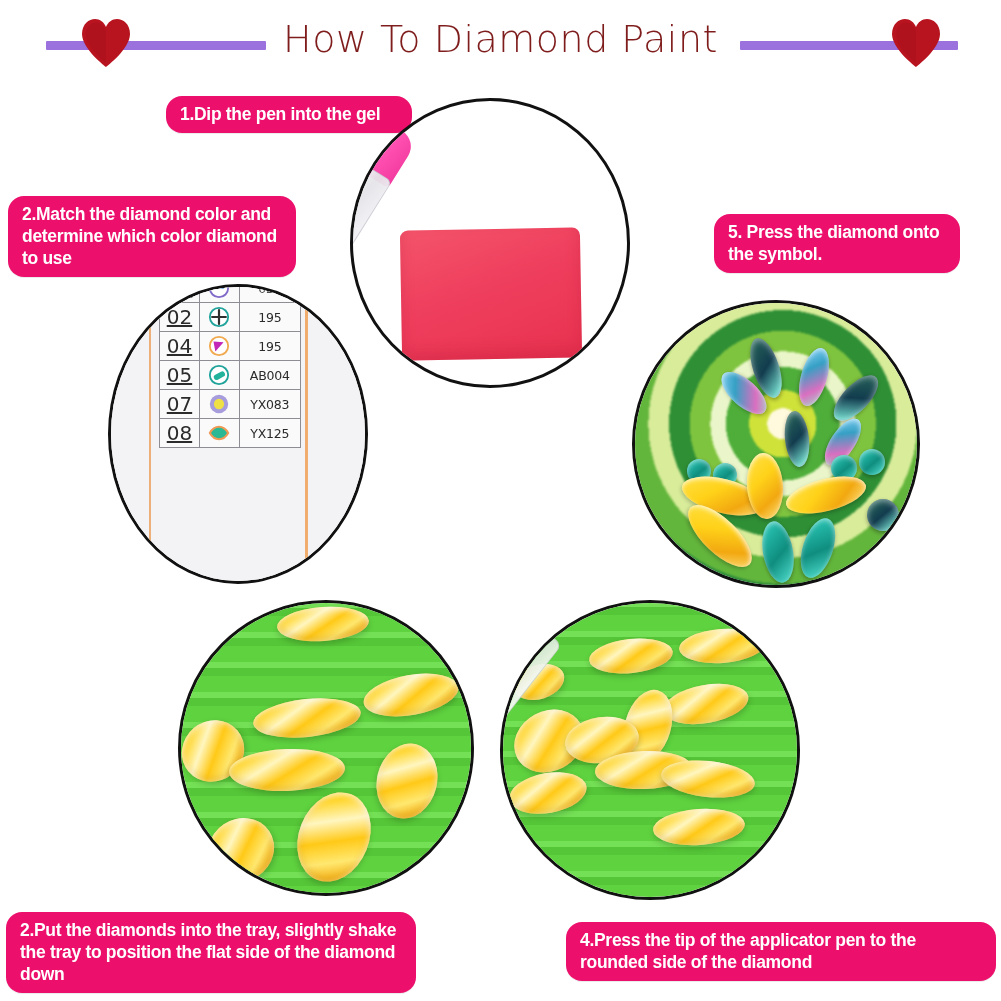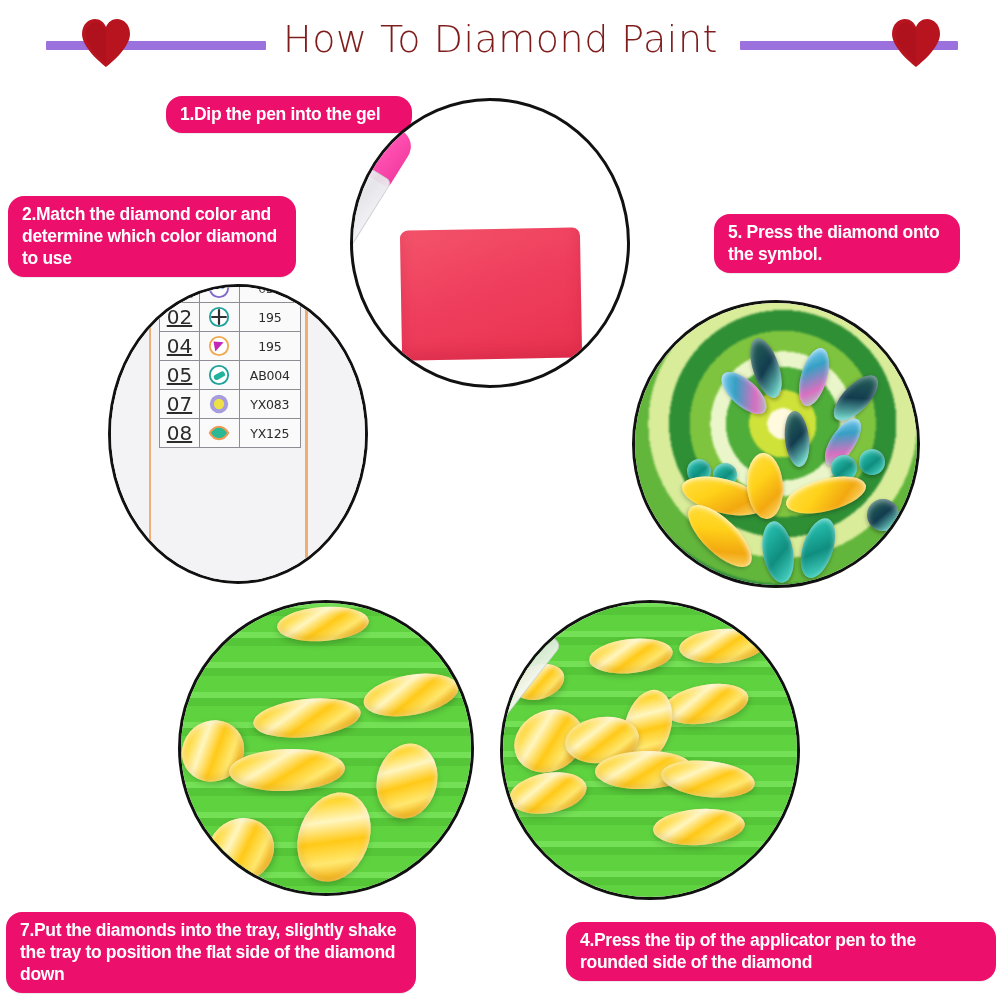--- a/index.html
+++ b/index.html
@@ -306,21 +306,21 @@
     <div class="diamond" style="left:182px;top:72px;width:96px;height:40px;transform:rotate(-10deg);"></div>
     <div class="diamond" style="left:72px;top:96px;width:108px;height:38px;transform:rotate(-6deg);"></div>
     <div class="diamond" style="left:0px;top:118px;width:64px;height:60px;transform:rotate(-40deg);"></div>
     <div class="diamond" style="left:48px;top:146px;width:116px;height:42px;transform:rotate(-2deg);"></div>
     <div class="diamond" style="left:196px;top:140px;width:60px;height:76px;transform:rotate(14deg);"></div>
     <div class="diamond" style="left:118px;top:188px;width:70px;height:92px;transform:rotate(22deg);"></div>
     <div class="diamond" style="left:26px;top:216px;width:68px;height:62px;transform:rotate(-34deg);"></div>
   </div>
 </div>
 
-<div class="pill" id="pill-3">7.Put the diamonds into the tray, slightly shake the tray to position the flat side of the diamond down</div>
+<div class="pill" id="pill-3">2.Put the diamonds into the tray, slightly shake the tray to position the flat side of the diamond down</div>
 
 <div class="circle" id="circle-4">
   <div class="circle-inner">
     <div class="tray-bg"></div>
 
     <div class="diamond" style="left:86px;top:36px;width:84px;height:34px;transform:rotate(-6deg);"></div>
     <div class="diamond" style="left:176px;top:26px;width:86px;height:34px;transform:rotate(-4deg);"></div>
     <div class="diamond" style="left:160px;top:82px;width:86px;height:38px;transform:rotate(-10deg);"></div>
     <div class="diamond" style="left:122px;top:86px;width:46px;height:74px;transform:rotate(16deg);"></div>
     <div class="diamond" style="left:10px;top:108px;width:72px;height:60px;transform:rotate(-28deg);"></div>

